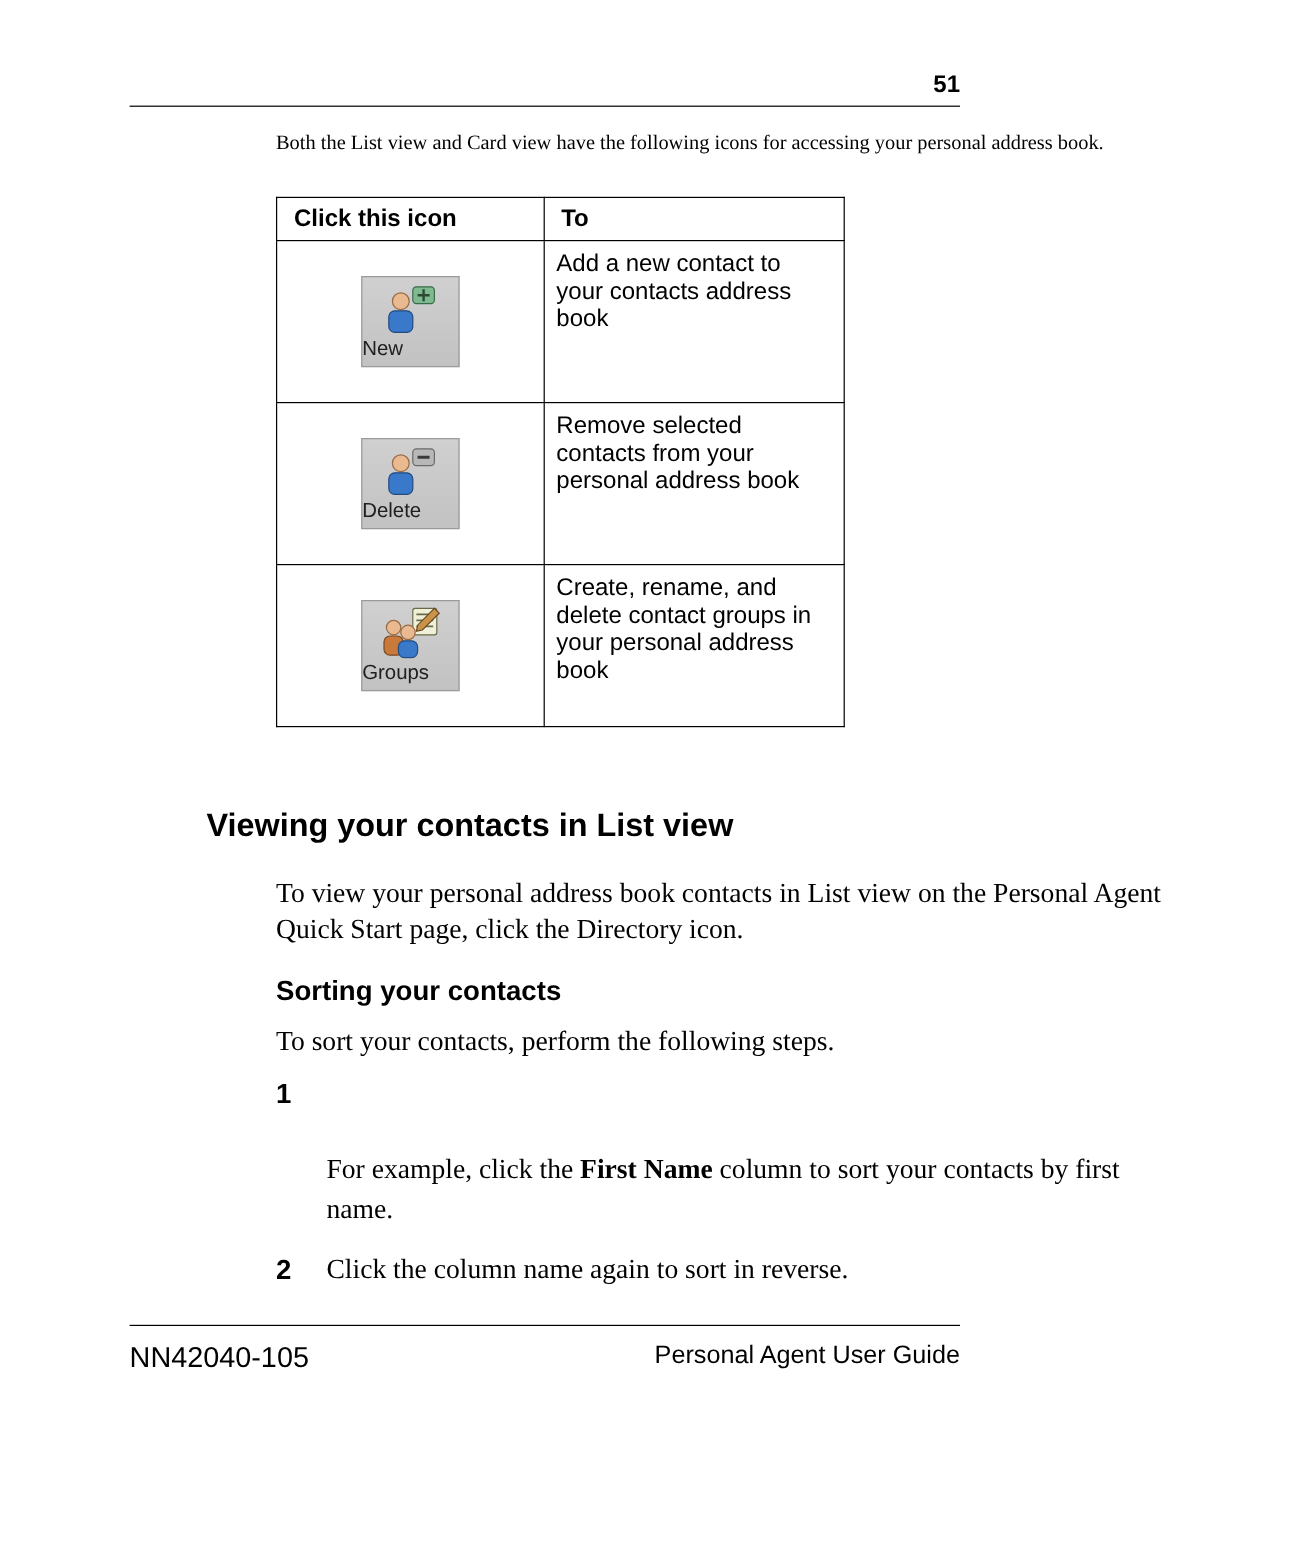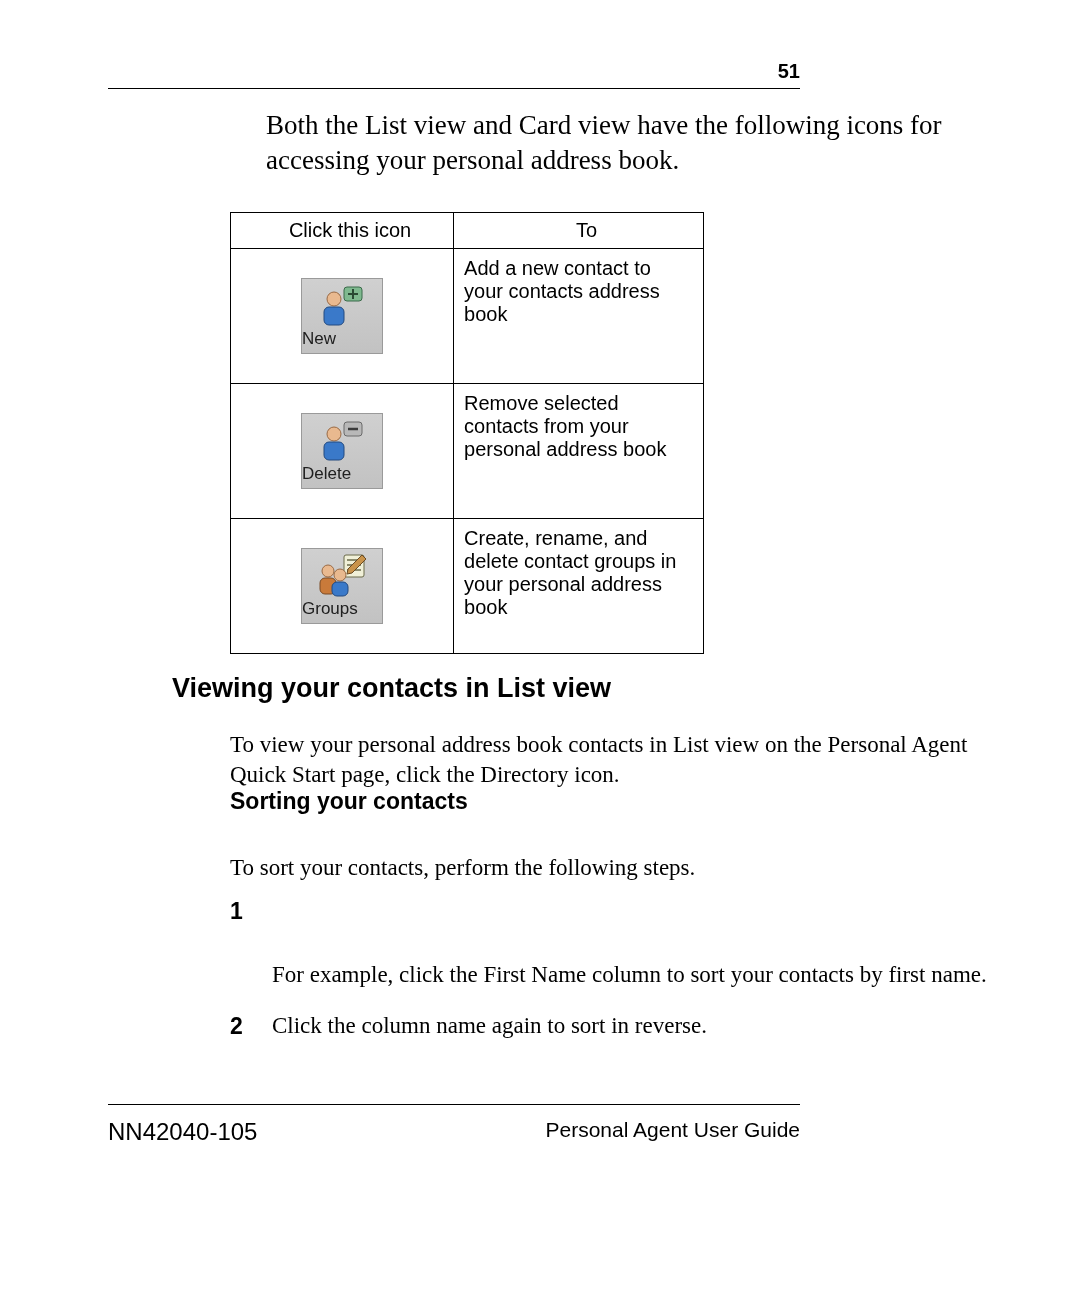--- a/index.html
+++ b/index.html
@@ -32,42 +32,40 @@
     right: 108px;
     border-top: 1.5px solid #000;
   }
   .content {
     position: absolute;
     top: 108px;
     left: 230px;
     width: 750px;
   }
   .intro {
-    font-size: 27px;
+    font-size: 17px;
     line-height: 1.3;
-    margin-left: 36px;
   }
 
   
   .icon-table {
     margin-top: 34px;
     border-collapse: collapse;
     width: 474px;
     font-family: Helvetica, Arial, sans-serif;
     font-size: 20px;
   }
   .icon-table th, .icon-table td {
     border: 1.5px solid #000;
     text-align: left;
     vertical-align: top;
   }
   .icon-table th {
-    font-weight: normal;
-    padding: 6px 10px 6px 26px;
-    text-align: center;
+    font-weight: bold;
+    padding: 6px 10px 6px 14px;
   }
   .icon-table th.col-icon { width: 222px; }
   .icon-table th.col-to   { width: 252px; }
   .icon-table td.icon-cell {
     height: 134px;
     padding: 0;
     text-align: center;
     vertical-align: middle;
   }
   .icon-table td.desc-cell {
@@ -110,21 +108,21 @@
     position: absolute;
     left: 230px;
     top: 730px;
     width: 760px;
     font-size: 23px;
     line-height: 1.3;
   }
   .h2 {
     position: absolute;
     left: 230px;
-    top: 788px;
+    top: 812px;
     font-family: Helvetica, Arial, sans-serif;
     font-weight: bold;
     font-size: 23px;
   }
   .after-h2 {
     position: absolute;
     left: 230px;
     top: 853px;
     width: 760px;
     font-size: 23px;
@@ -146,21 +144,21 @@
     margin-bottom: 18px;
     line-height: 1.4;
   }
   ol.steps > li .num {
     position: absolute;
     left: 0;
     top: 0;
     font-family: Helvetica, Arial, sans-serif;
     font-weight: bold;
   }
-  .bold { font-weight: normal; }
+  .bold { font-weight: bold; }
 
   
   .bottom-rule {
     position: absolute;
     left: 108px;
     right: 108px;
     top: 1104px;
     border-top: 1.5px solid #000;
   }
   .footer-left {

